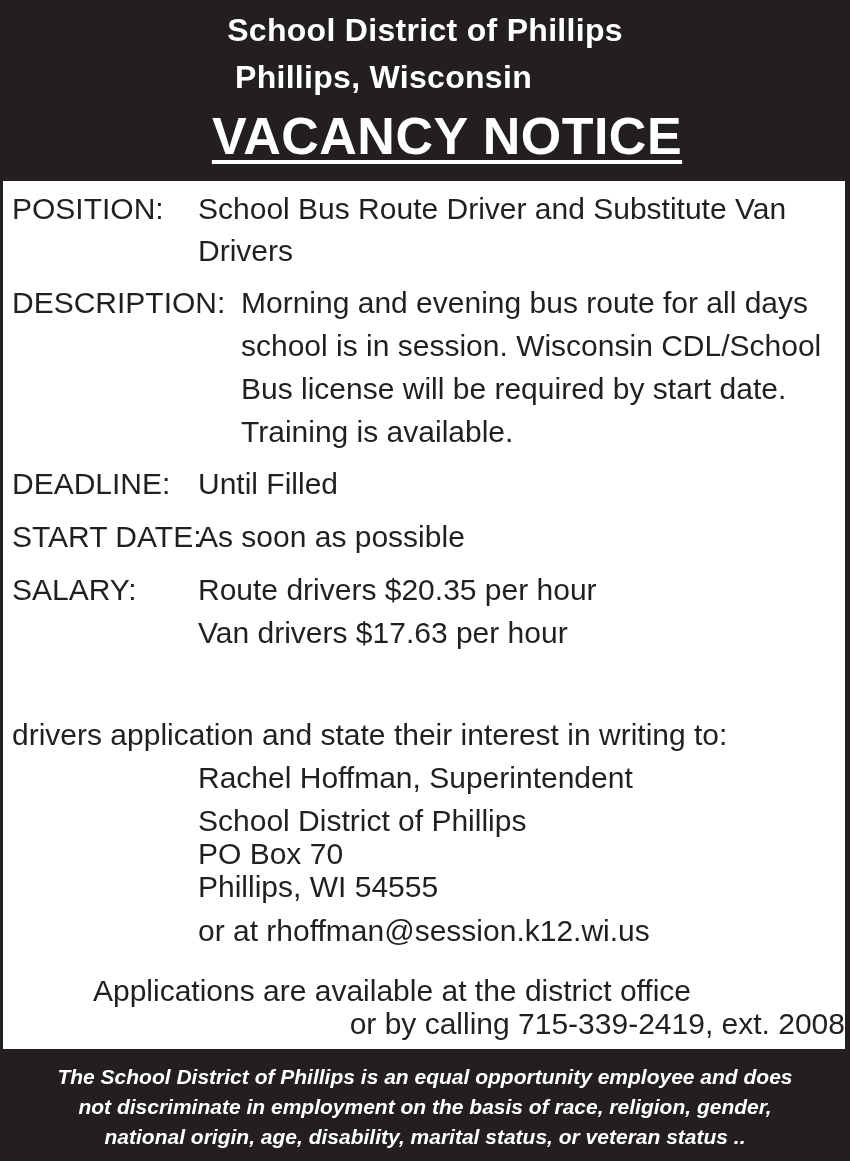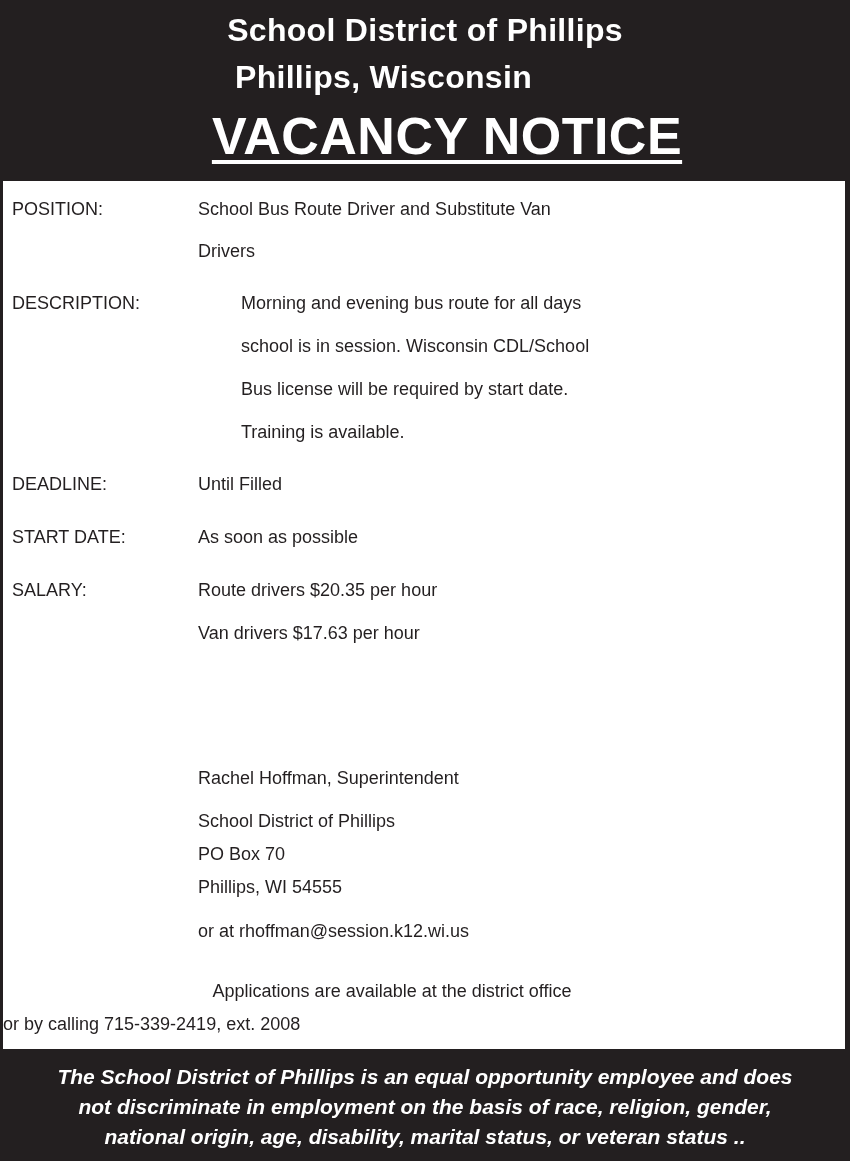--- a/index.html
+++ b/index.html
@@ -6,21 +6,21 @@
   body {
     width: 850px; height: 1161px; background: #231f20;
     font-family: "Liberation Sans", sans-serif; position: relative; overflow: hidden;
   }
   .header { position: absolute; left: 0; top: 0; width: 850px; height: 180px; color: #fff; text-align: center; }
   .h1 { position: absolute; left: 0; width: 850px; top: 12px; font-size: 32px; font-weight: bold; letter-spacing: 0.3px; }
   .h2 { position: absolute; left: 0; width: 767px; top: 59px; font-size: 32px; font-weight: bold; letter-spacing: 0.3px; }
   .h3 { position: absolute; left: 0; width: 850px; top: 106px; font-size: 52px; font-weight: bold; letter-spacing: 0.5px; }
   .h3 span { text-decoration: underline; text-decoration-thickness: 4px; text-underline-offset: 6px; margin-left: 44px; }
   .panel { position: absolute; left: 3px; top: 181px; width: 842px; height: 868px; background: #fff; color: #231f20; }
-  .t { position: absolute; font-size: 18px; line-height: 28px; white-space: nowrap; }
+  .t { position: absolute; font-size: 30px; line-height: 28px; white-space: nowrap; }
   .footer { position: absolute; left: 0; top: 1050px; width: 850px; height: 111px; color: #fff; text-align: center; font-style: italic; font-size: 21px; line-height: 30px; font-weight: bold; }
   .footer div { white-space: nowrap; }
 </style>
 </head>
 <body>
 
 <div class="header">
   <div class="h1">School District of Phillips</div>
   <div class="h2">Phillips, Wisconsin</div>
   <div class="h3"><span>VACANCY NOTICE</span></div>
@@ -40,28 +40,29 @@
   <div class="t" style="left:9px;top:289px">DEADLINE:</div>
   <div class="t" style="left:195px;top:289px">Until Filled</div>
 
   <div class="t" style="left:9px;top:342px">START DATE:</div>
   <div class="t" style="left:195px;top:342px">As soon as possible</div>
 
   <div class="t" style="left:9px;top:395px">SALARY:</div>
   <div class="t" style="left:195px;top:395px">Route drivers $20.35 per hour</div>
   <div class="t" style="left:195px;top:438px">Van drivers $17.63 per hour</div>
 
+  <div class="t" style="left:9px;top:540px">drivers application and state their interest in writing to:</div>
 
   <div class="t" style="left:195px;top:583px">Rachel Hoffman, Superintendent</div>
   <div class="t" style="left:195px;top:626px">School District of Phillips</div>
   <div class="t" style="left:195px;top:659px">PO Box 70</div>
   <div class="t" style="left:195px;top:692px">Phillips, WI 54555</div>
   <div class="t" style="left:195px;top:736px">or at rhoffman@session.k12.wi.us</div>
 
   <div class="t" style="left:0;width:778px;text-align:center;top:796px">Applications are available at the district office</div>
-  <div class="t" style="left:0;width:842px;text-align:left;top:829px">or by calling 715-339-2419, ext. 2008</div>
+  <div class="t" style="left:0;width:842px;text-align:right;top:829px">or by calling 715-339-2419, ext. 2008</div>
 </div>
 
 <div class="footer">
   <div style="padding-top:12px">The School District of Phillips is an equal opportunity employee and does</div>
   <div>not discriminate in employment on the basis of race, religion, gender,</div>
   <div>national origin, age, disability, marital status, or veteran status ..</div>
 </div>
 
 </body></html>

